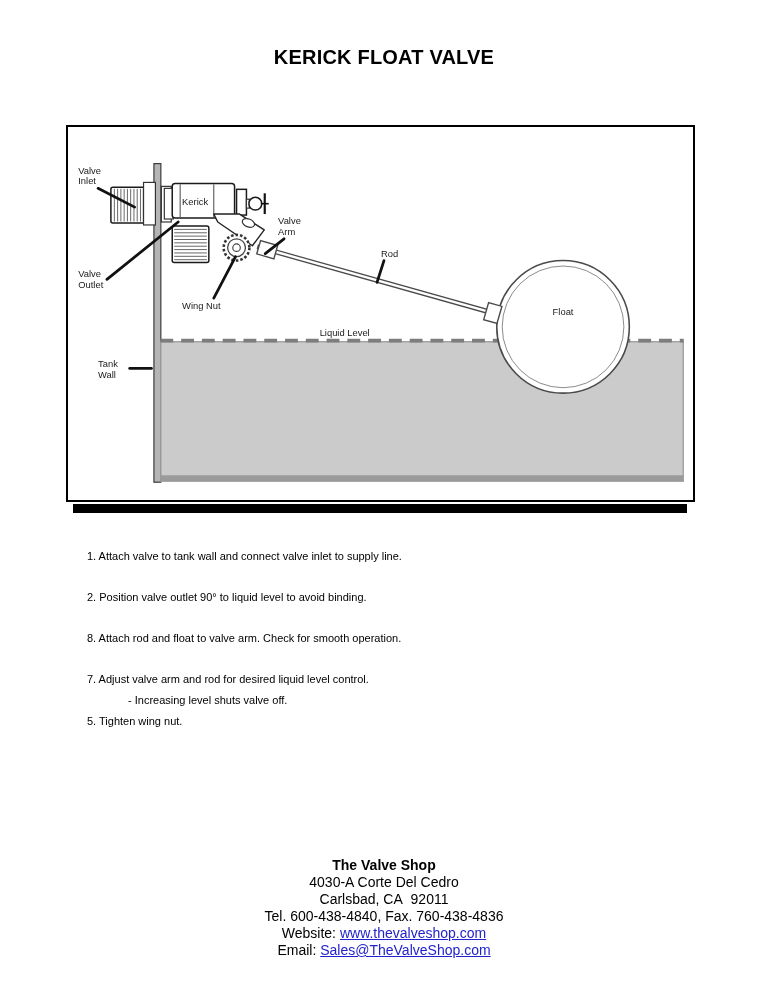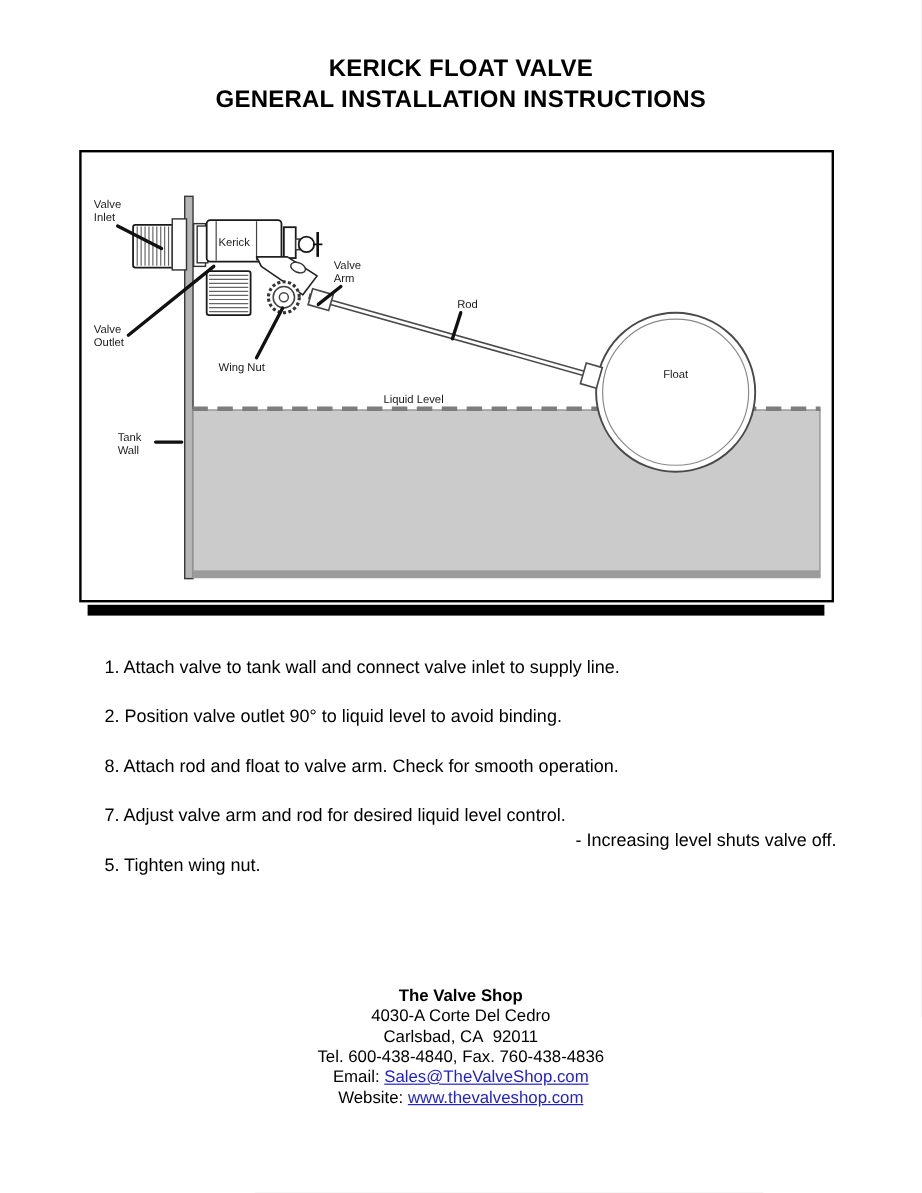--- a/index.html
+++ b/index.html
@@ -25,28 +25,28 @@
     border: 2px solid #000;
     background: #fff;
   }
   .diagram-frame svg { display: block; }
   .diagram-shadow {
     position: absolute; left: 73px; top: 504px;
     width: 614px; height: 9px; background: #000;
   }
   .instructions {
     position: absolute; left: 87px; top: 546px; width: 610px;
-    font-size: 15px; line-height: 21px;
+    font-size: 11px; line-height: 21px;
   }
   .ins { margin-bottom: 20px; }
   .ins.no-gap { margin-bottom: 0; }
-  .sub { margin-left: 41px; text-align: right; }
+  .sub { margin-left: 41px; }
   .sub.last-sub { margin-bottom: 16px; }
   .footer {
-    position: absolute; left: 0; top: 821px; width: 768px;
+    position: absolute; left: 0; top: 857px; width: 768px;
     text-align: center; font-size: 14px; line-height: 17px;
   }
   .footer .company { font-weight: bold; }
   a.doc-link {
     color: var(--color-link, #2222cc);
     text-decoration: underline;
     cursor: pointer;
   }
   
   text.dlabel { font-family: "Liberation Sans", sans-serif; font-size: 9.5px; fill: #1a1a1a; }
@@ -61,21 +61,20 @@
   .thread { stroke: #666; stroke-width: 1; }
   .seam { stroke: #444; stroke-width: 1; }
 </style>
 </head>
 <body>
 
 <div class="page">
 
   <div class="title-block">
     <div>KERICK FLOAT VALVE</div>
-    <div>GENERAL INSTALLATION INSTRUCTIONS</div>
   </div>
 
   <div class="diagram-frame">
     <svg width="625" height="373" viewBox="0 0 629 377">
 
       <rect class="wall-fill" x="85.5" y="37" width="7" height="322"></rect>
 
       <rect class="liquid-fill" x="92.5" y="217" width="528" height="141" stroke="#a0a0a0" stroke-width="1.4"></rect>
       <rect class="liquid-edge" x="92.5" y="352" width="528" height="6"></rect>
 
@@ -183,17 +182,17 @@
     <div class="ins no-gap">7. Adjust valve arm and rod for desired liquid level control.</div>
     <div class="sub">- Increasing level shuts valve off.</div>
     <div class="ins">5. Tighten wing nut.</div>
   </div>
 
   <div class="footer">
     <div class="company">The Valve Shop</div>
     <div>4030-A Corte Del Cedro</div>
     <div>Carlsbad, CA&nbsp; 92011</div>
     <div>Tel. 600-438-4840, Fax. 760-438-4836</div>
+    <div><span>Website: </span><a class="doc-link" href="#">www.thevalveshop.com</a></div>
     <div><span>Email: </span><a class="doc-link" href="#">Sales@TheValveShop.com</a></div>
-    <div><span>Website: </span><a class="doc-link" href="#">www.thevalveshop.com</a></div>
   </div>
 
 </div>
 
 </body></html>

